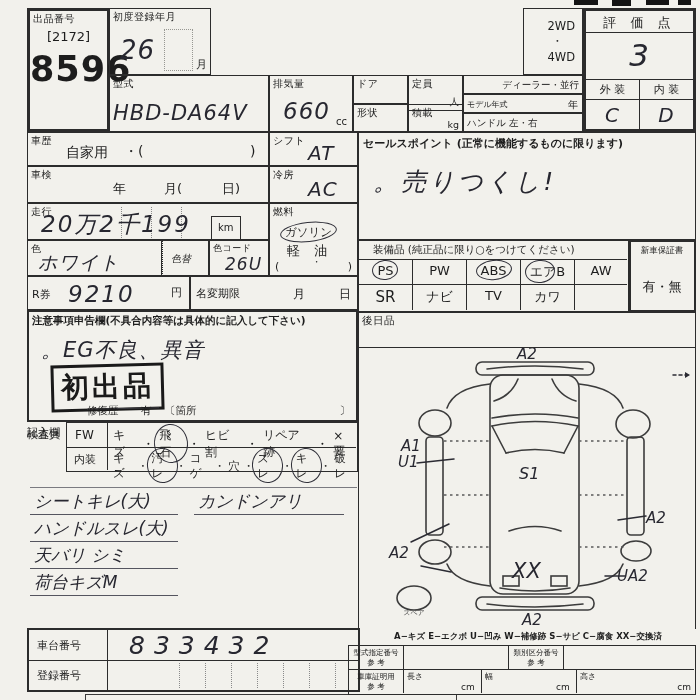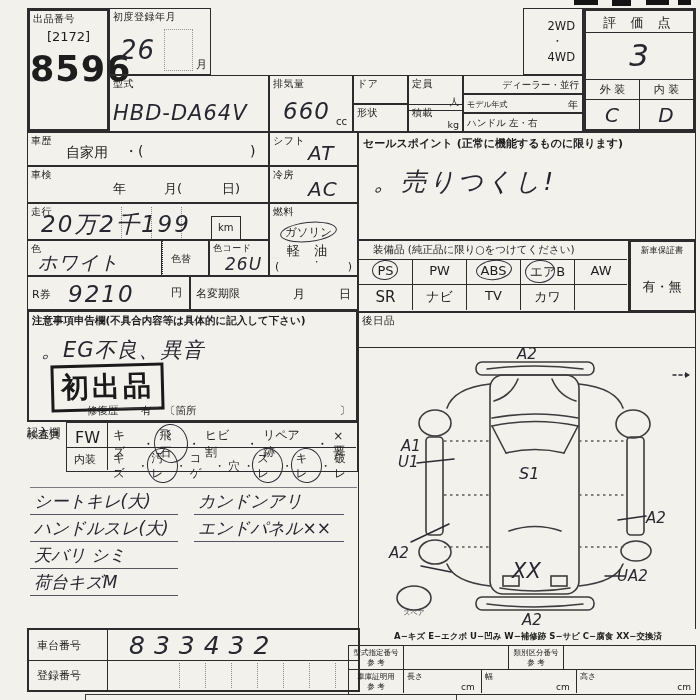--- a/index.html
+++ b/index.html
@@ -137,21 +137,21 @@
     <span class="pr" style="left:17px;top:38px;font-size:13px;letter-spacing:5px;">軽 油</span>
     <span class="pr" style="left:5px;bottom:2px;font-size:11px;">(</span>
     <span class="pr" style="left:42px;bottom:6px;font-size:9px;">・</span>
     <span class="pr" style="right:5px;bottom:2px;font-size:11px;">)</span>
   </div>
 
   <div class="cell" style="left:27px;top:240px;width:135px;height:36px;">
     <span class="lbl">色</span>
     <span class="hw" style="left:10px;top:9px;font-size:19px;text-align:right;">ホワイト</span>
   </div>
-  <div class="cell" style="left:162px;top:240px;width:47px;height:36px;border-left-style:dotted;">
+  <div class="cell" style="left:162px;top:240px;width:47px;height:36px;border-left-style:dotted;font-style:italic;">
     <span class="pr" style="left:8px;top:11px;font-size:10px;">色替</span>
   </div>
   <div class="cell" style="left:209px;top:240px;width:60px;height:36px;">
     <span class="lbl" style="font-size:9px;">色コード</span>
     <span class="hw" style="left:15px;top:13px;font-size:17px;">26U</span>
   </div>
 
   <div class="cell" style="left:27px;top:276px;width:163px;height:34px;">
     <span class="pr" style="left:4px;top:10px;font-size:11px;">R券</span>
     <span class="hw" style="left:40px;top:4px;font-size:23px;letter-spacing:2px;">9210</span>
@@ -172,21 +172,21 @@
     <span class="pr" style="left:112px;bottom:2px;font-size:10.5px;">有</span>
     <span class="pr" style="left:136px;bottom:2px;font-size:10.5px;">〔箇所</span>
     <span class="pr" style="right:6px;bottom:2px;font-size:10.5px;">〕</span>
   </div>
 
   <span class="pr" style="left:27px;top:427px;font-size:11px;">検査員</span>
   <span class="pr" style="left:27px;top:425px;font-size:11px;">記入欄</span>
   <div class="cell" style="left:66px;top:422px;width:292px;height:50px;">
     <div class="gridline" style="left:0;top:24px;width:289px;height:1.2px;"></div>
     <div class="gridline" style="left:40px;top:0;width:1.2px;height:47px;"></div>
-    <span class="pr" style="left:8px;top:5px;font-size:16px;">FW</span>
+    <span class="pr" style="left:8px;top:5px;font-size:12px;">FW</span>
     <span class="pr" style="left:7px;top:29px;font-size:11px;">内装</span>
     <div style="position:absolute;left:46px;top:4px;width:242px;display:flex;gap:5px;align-items:center;font-size:12px;color:#1d1d1d;">
       <span>キズ</span>
         <span>・</span>
       <span class="circ">飛石</span>
         <span>・</span>
       <span>ヒビ割</span>
         <span>・</span>
       <span>リペア跡</span>
         <span>・</span>
@@ -208,21 +208,20 @@
       <span>破レ</span>
     </div>
   </div>
 
   <div style="position:absolute;left:30px;top:487px;width:327px;border-top:1.1px solid #7a7a80;"></div>
   <div class="note" style="left:30px;top:490px;width:148px;height:25px;">シートキレ(大)</div>
   <div class="note" style="left:30px;top:517px;width:148px;height:25px;">ハンドルスレ(大)</div>
   <div class="note" style="left:30px;top:544px;width:148px;height:25px;">天バリ シミ</div>
   <div class="note" style="left:30px;top:571px;width:148px;height:25px;">荷台キズM</div>
   <div class="note" style="left:194px;top:490px;width:150px;height:25px;">カンドンアリ</div>
-  <div class="note" style="left:194px;top:517px;width:150px;height:25px;">エンドパネル××</div>
 
   <div class="cell" style="left:27px;top:628px;width:333px;height:64px;border-width:2px;">
     <div class="gridline" style="left:0;top:30px;width:329px;height:1.2px;"></div>
     <div class="gridline" style="left:78px;top:0;width:1.2px;height:60px;"></div>
     <span class="pr" style="left:8px;top:8px;font-size:11px;">車台番号</span>
     <span class="pr" style="left:8px;top:38px;font-size:11px;">登録番号</span>
     <div class="dotv" style="left:150px;top:33px;height:25px;"></div>
     <div class="dotv" style="left:176px;top:33px;height:25px;"></div>
     <div class="dotv" style="left:202px;top:33px;height:25px;"></div>
     <div class="dotv" style="left:228px;top:33px;height:25px;"></div>

